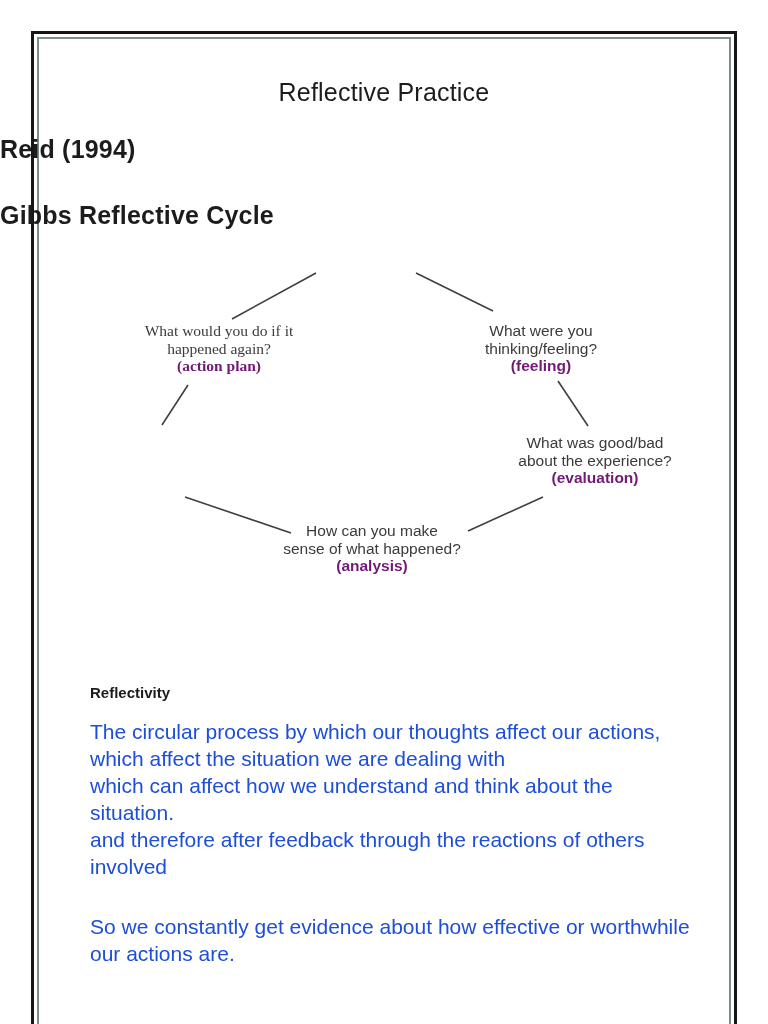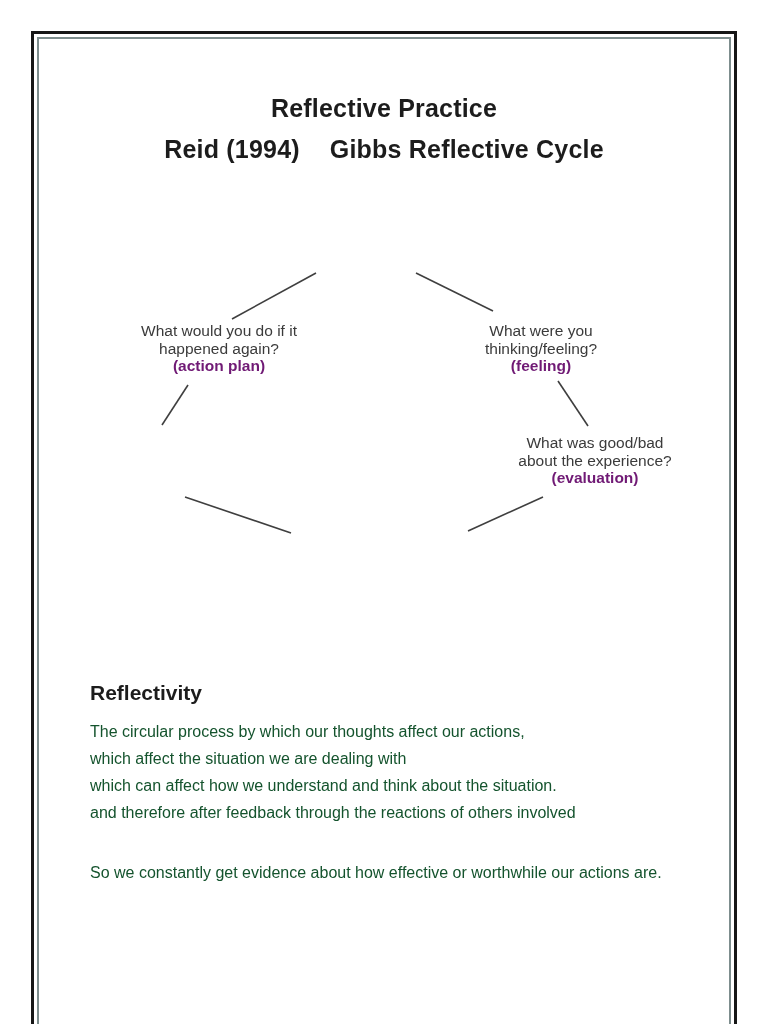--- a/index.html
+++ b/index.html
@@ -9,41 +9,41 @@
   }
   .frame-outer{
     position:absolute;left:31px;top:31px;width:706px;height:1020px;
     border:3px solid #161616;box-sizing:border-box;
   }
   .frame-inner{
     position:absolute;left:37px;top:37px;width:694px;height:1014px;
     border:2px solid #7d8d8d;box-sizing:border-box;
   }
   .doc-title{
-    position:absolute;left:0;right:0;top:79px;margin:16px;text-align:center;
-    font-size:25px;line-height:26px;font-weight:bold;color:#1c1c1c;letter-spacing:0.2px;
+    position:absolute;left:0;right:0;top:79px;margin:0;text-align:center;
+    font-size:25px;line-height:26px;font-weight:normal;color:#1c1c1c;letter-spacing:0.2px;
   }
   .doc-subtitle{
-    position:absolute;left:0;right:0;top:136px;margin:0;display:flex;justify-content:center;gap:30px;
-    font-size:25px;line-height:26px;font-weight:bold;color:#1c1c1c;letter-spacing:0.2px;
+    position:absolute;left:0;right:0;top:136px;margin:0;display:flex;justify-content:center;gap:40px;
+    font-size:25px;line-height:26px;font-weight:bold;color:#1c1c1c;letter-spacing:0.2px;flex-direction:column;
   }
   .connectors{position:absolute;left:0;top:0;width:768px;height:1024px;}
   .connectors line{stroke:#3f3f3f;stroke-width:1.6;}
   .node{
     position:absolute;transform:translateX(-50%);text-align:center;white-space:nowrap;
     font-size:15.5px;line-height:17.5px;color:#3b3b3b;
   }
   .node .node-label{font-weight:bold;color:#701a75;}
   .reflect-heading{
     position:absolute;left:90px;top:682px;margin:0;
-    font-size:21px;line-height:22px;font-weight:bold;color:#1c1c1c;
+    font-size:15px;line-height:22px;font-weight:bold;color:#1c1c1c;
   }
   .reflect-body{
     position:absolute;left:90px;top:718px;width:600px;
-    font-size:16px;line-height:27px;color:#14532d;
+    font-size:21px;line-height:27px;color:#1d4ed8;
   }
   .reflect-summary{margin-top:33px;}
 </style>
 </head>
 <body>
 
 <div class="page">
 
   <div class="frame-outer"></div>
   <div class="frame-inner"></div>
@@ -57,39 +57,44 @@
 
   <svg class="connectors" viewBox="0 0 768 1024" xmlns="http://www.w3.org/2000/svg">
     <line x1="316" y1="273" x2="232" y2="319"></line>
     <line x1="416" y1="273" x2="493" y2="311"></line>
     <line x1="558" y1="381" x2="588" y2="426"></line>
     <line x1="188" y1="385" x2="162" y2="425"></line>
     <line x1="185" y1="497" x2="291" y2="533"></line>
     <line x1="543" y1="497" x2="468" y2="531"></line>
   </svg>
 
-  <div class="node" style="left:219px;top:322px;">
+  <div class="node" style="left:219px;top:322px;font-family:Liberation Serif, serif;">
     <div>What would you do if it</div>
     <div>happened again?</div>
     <div class="node-label">(action plan)</div>
   </div>
 
   <div class="node" style="left:541px;top:322px;">
     <div>What were you</div>
     <div>thinking/feeling?</div>
     <div class="node-label">(feeling)</div>
   </div>
 
 
   <div class="node" style="left:577px;top:434px;margin-left:18px;">
     <div>What was good/bad</div>
     <div>about the experience?</div>
     <div class="node-label">(evaluation)</div>
   </div>
 
+  <div class="node" style="left:372px;top:522px;">
+    <div>How can you make</div>
+    <div>sense of what happened?</div>
+    <div class="node-label">(analysis)</div>
+  </div>
 
   <h3 class="reflect-heading">Reflectivity</h3>
 
   <div class="reflect-body">
     <div>The circular process by which our thoughts affect our actions,</div>
     <div>which affect the situation we are dealing with</div>
     <div>which can affect how we understand and think about the situation.</div>
     <div>and therefore after feedback through the reactions of others involved</div>
     <div class="reflect-summary">So we constantly get evidence about how effective or worthwhile our actions are.</div>
   </div>

